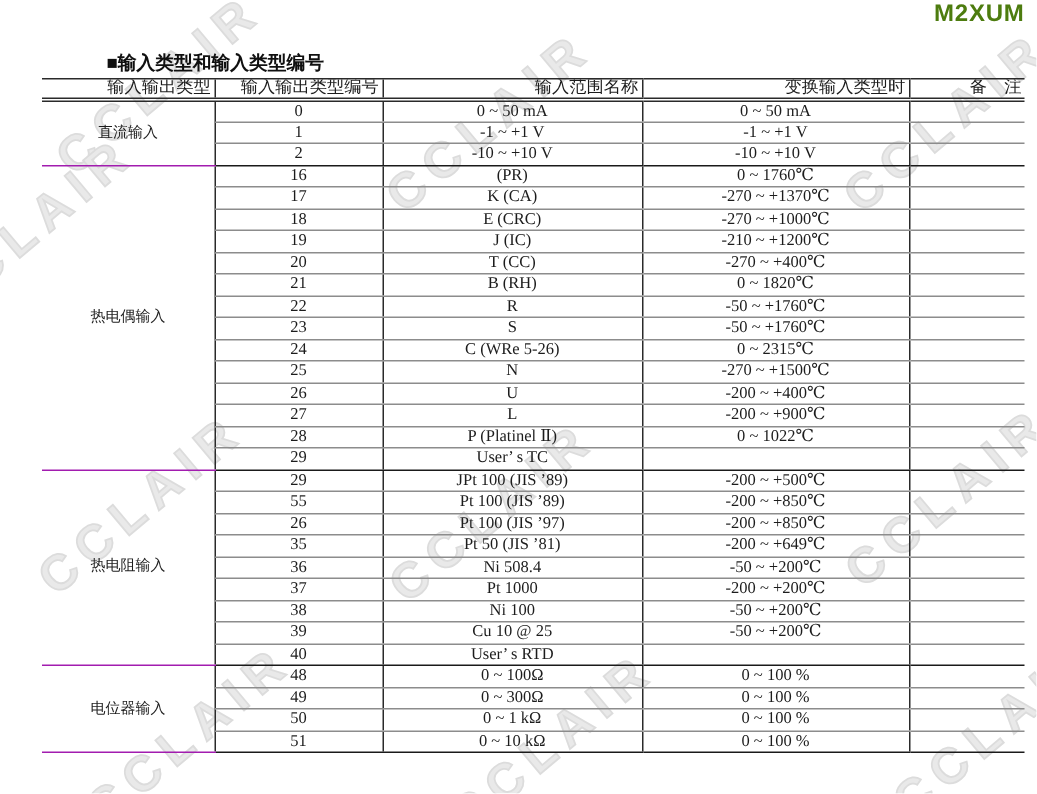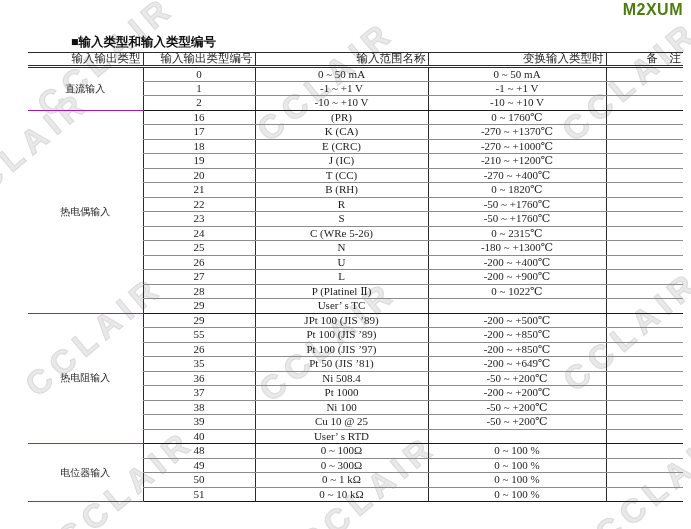--- a/index.html
+++ b/index.html
@@ -166,21 +166,21 @@
           </tr>
           <tr>
             <td class="vline">24</td>
             <td class="vline">C (WRe 5-26)</td>
             <td class="vline">0 ~ 2315℃</td>
             <td class="vline"></td>
           </tr>
           <tr>
             <td class="vline">25</td>
             <td class="vline">N</td>
-            <td class="vline">-180 ~ +1300℃</td>
+            <td class="vline">-270 ~ +1500℃</td>
             <td class="vline"></td>
           </tr>
           <tr>
             <td class="vline">26</td>
             <td class="vline">U</td>
             <td class="vline">-200 ~ +400℃</td>
             <td class="vline"></td>
           </tr>
           <tr>
             <td class="vline">27</td>

